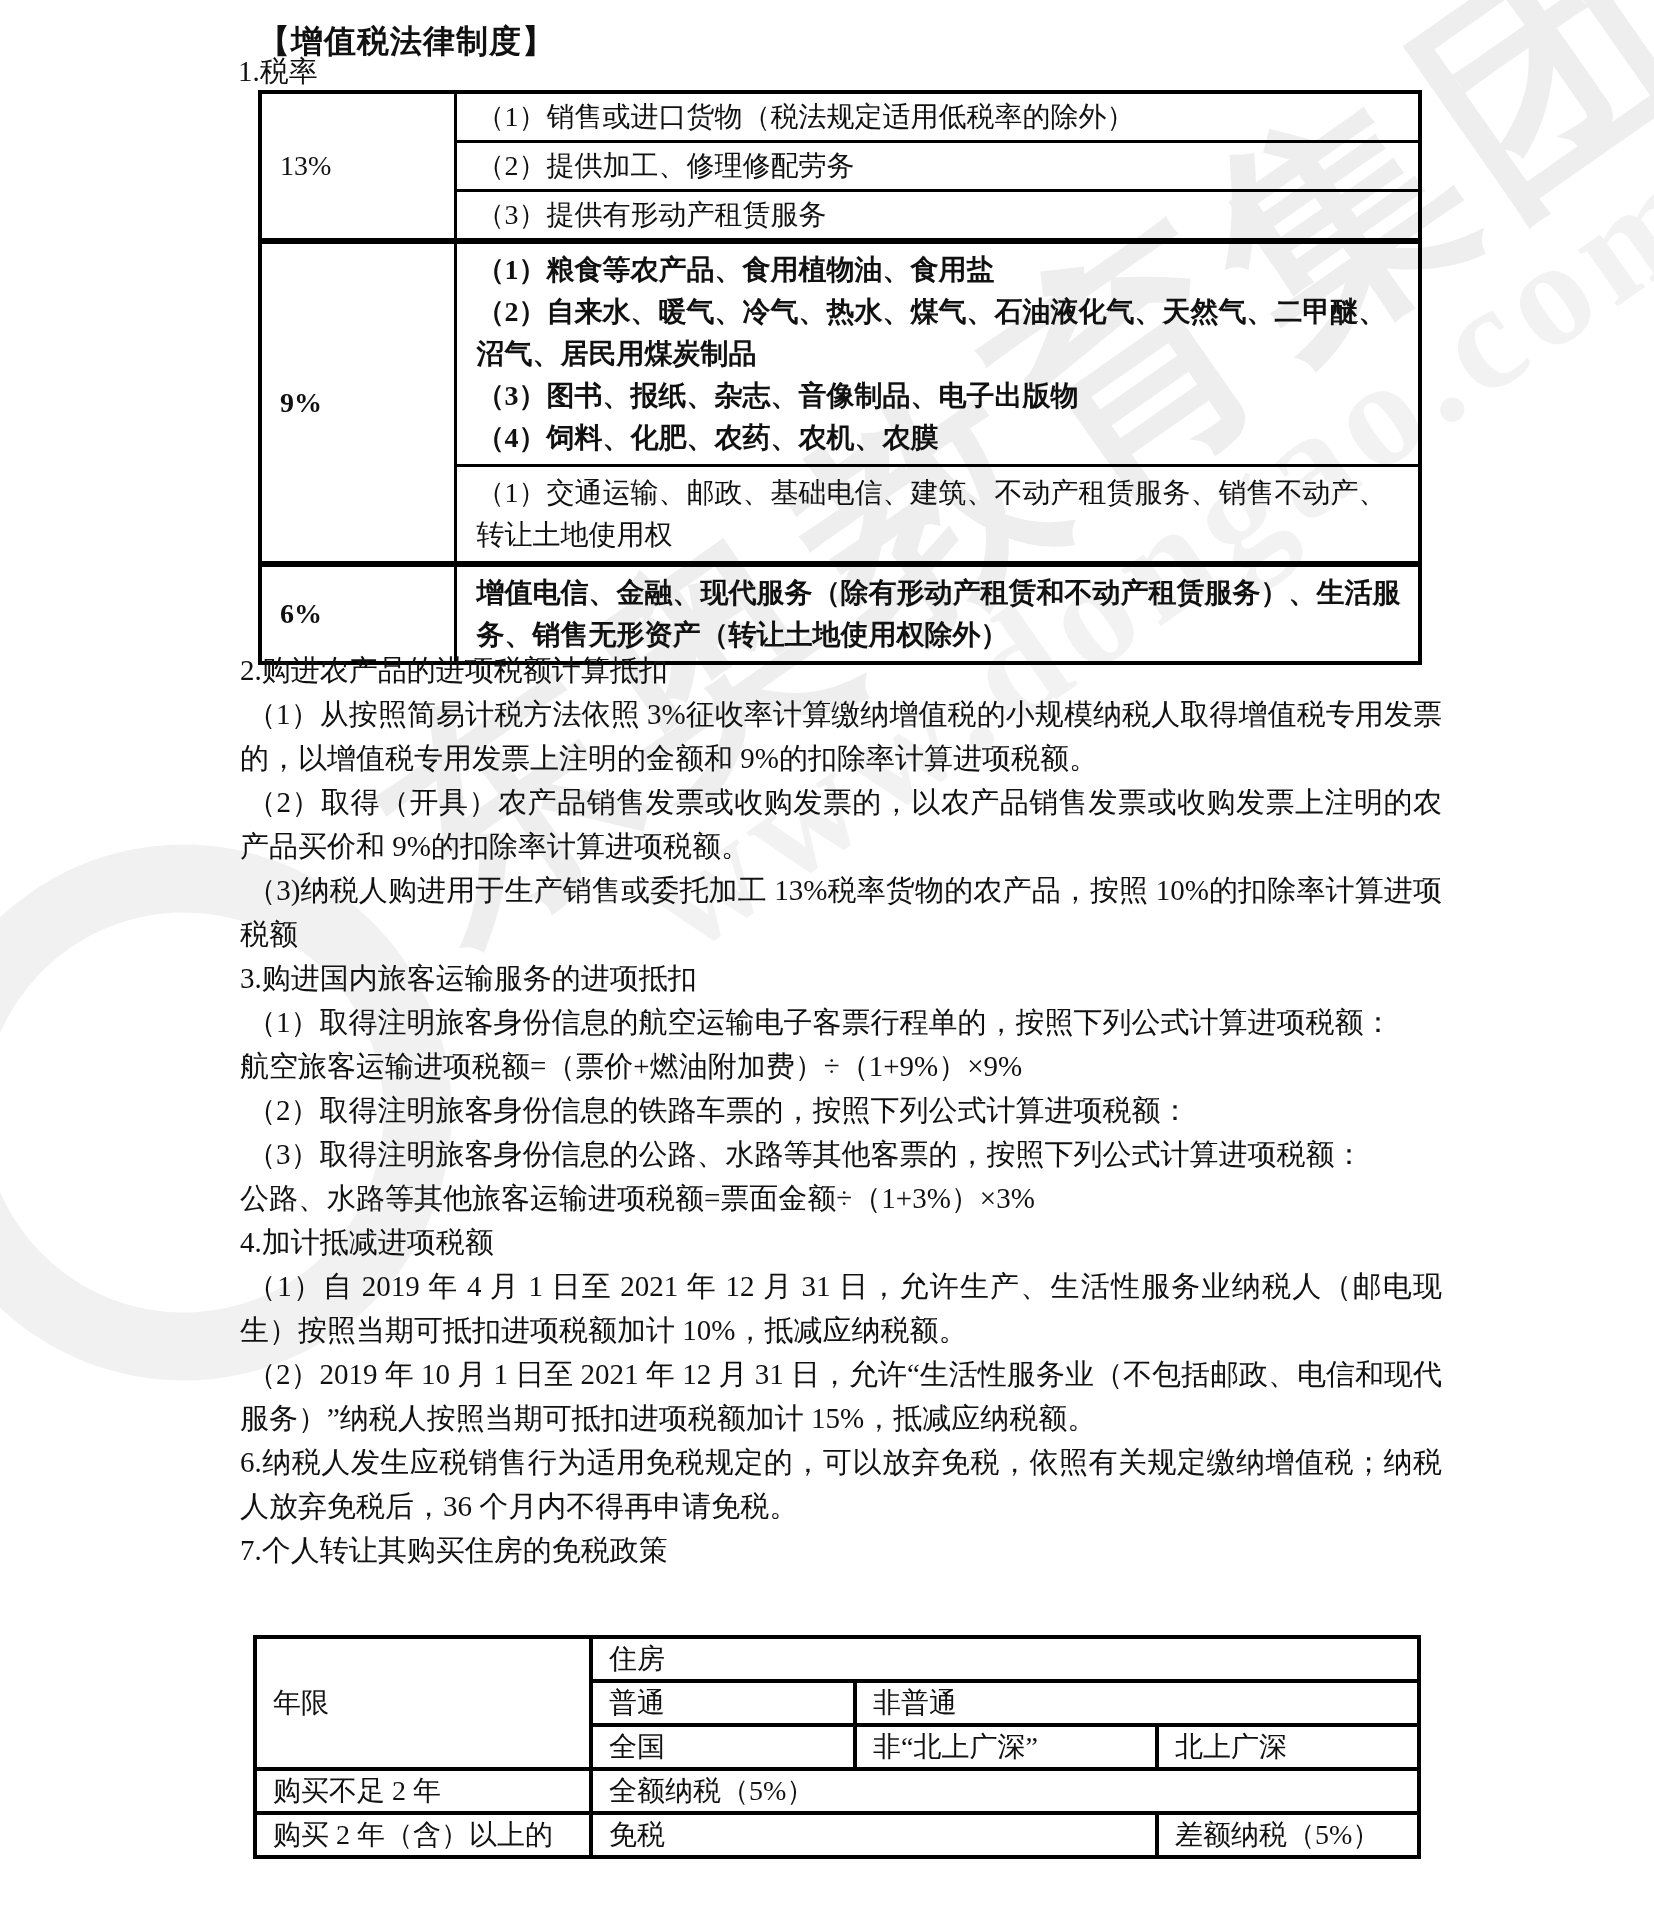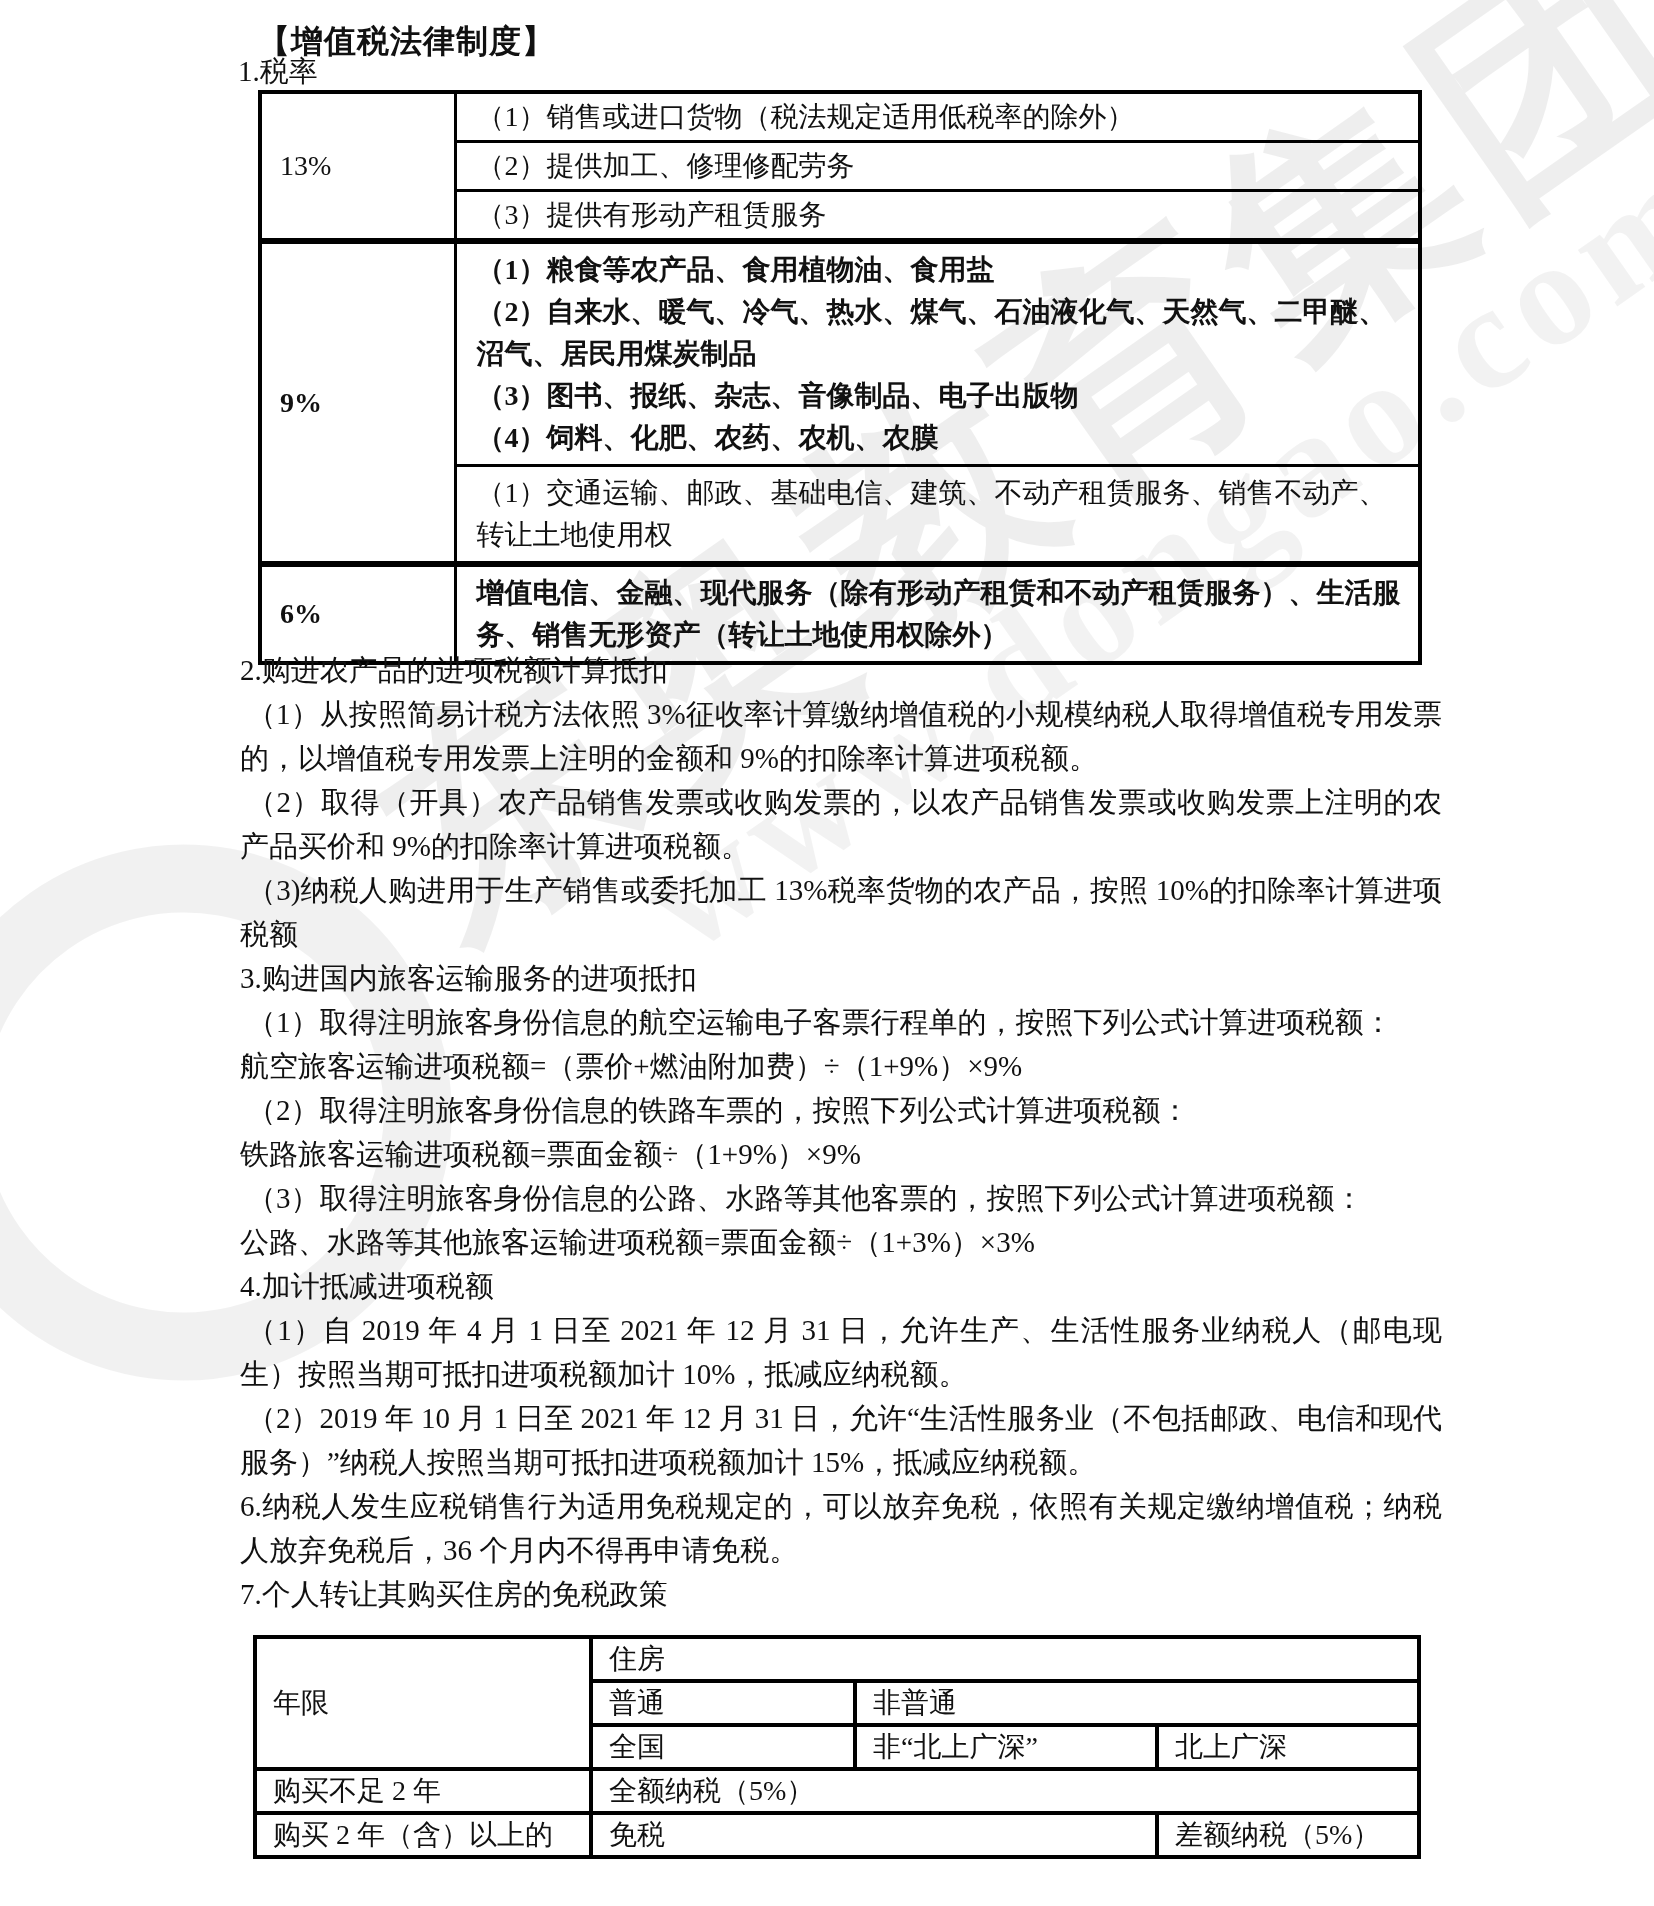--- a/index.html
+++ b/index.html
@@ -142,21 +142,20 @@
 
     <div class="body-text">
       <p>2.购进农产品的进项税额计算抵扣</p>
       <p class="p-ind">（1）从按照简易计税方法依照 3%征收率计算缴纳增值税的小规模纳税人取得增值税专用发票的，以增值税专用发票上注明的金额和 9%的扣除率计算进项税额。</p>
       <p class="p-ind">（2）取得（开具）农产品销售发票或收购发票的，以农产品销售发票或收购发票上注明的农产品买价和 9%的扣除率计算进项税额。</p>
       <p class="p-ind">（3)纳税人购进用于生产销售或委托加工 13%税率货物的农产品，按照 10%的扣除率计算进项税额</p>
       <p>3.购进国内旅客运输服务的进项抵扣</p>
       <p class="p-ind">（1）取得注明旅客身份信息的航空运输电子客票行程单的，按照下列公式计算进项税额：</p>
       <p>航空旅客运输进项税额=（票价+燃油附加费）÷（1+9%）×9%</p>
       <p class="p-ind">（2）取得注明旅客身份信息的铁路车票的，按照下列公式计算进项税额：</p>
-      <p>铁路旅客运输进项税额=票面金额÷（1+9%）×9%</p>
       <p class="p-ind">（3）取得注明旅客身份信息的公路、水路等其他客票的，按照下列公式计算进项税额：</p>
       <p>公路、水路等其他旅客运输进项税额=票面金额÷（1+3%）×3%</p>
       <p>4.加计抵减进项税额</p>
       <p class="p-ind">（1）自 2019 年 4 月 1 日至 2021 年 12 月 31 日，允许生产、生活性服务业纳税人（邮电现生）按照当期可抵扣进项税额加计 10%，抵减应纳税额。</p>
       <p class="p-ind">（2）2019 年 10 月 1 日至 2021 年 12 月 31 日，允许“生活性服务业（不包括邮政、电信和现代服务）”纳税人按照当期可抵扣进项税额加计 15%，抵减应纳税额。</p>
       <p>6.纳税人发生应税销售行为适用免税规定的，可以放弃免税，依照有关规定缴纳增值税；纳税人放弃免税后，36 个月内不得再申请免税。</p>
       <p>7.个人转让其购买住房的免税政策</p>
     </div>
 
     <table class="housing-table">

